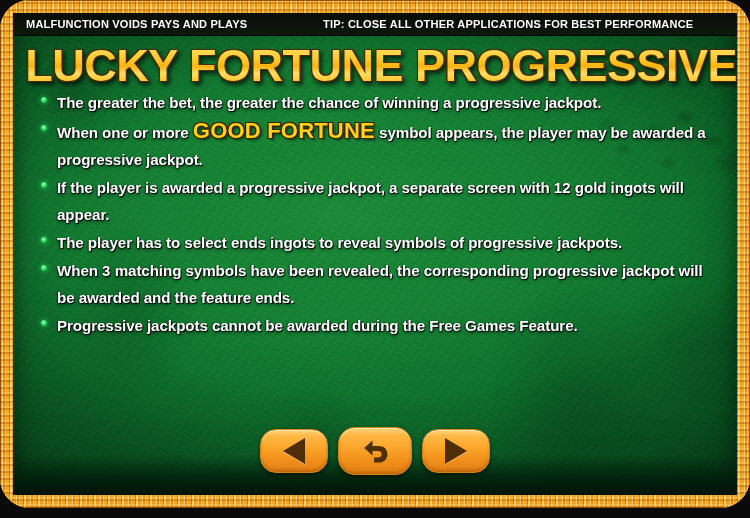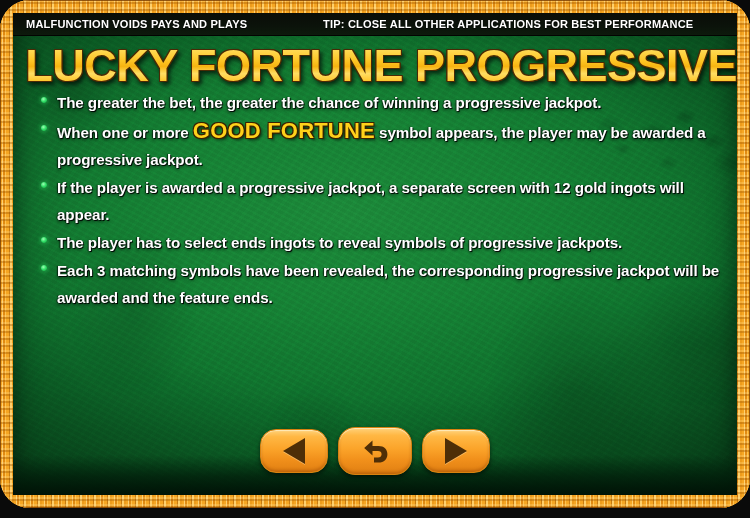--- a/index.html
+++ b/index.html
@@ -248,21 +248,25 @@
         <div class="item">
           <span class="dot"></span>
           <div class="line"><span>If the player is awarded a progressive jackpot, a separate screen with </span><span class="big">12</span><span> gold ingots will appear.</span></div>
         </div>
         <div class="item">
           <span class="dot"></span>
           <div class="line"><span>The player has to select ends ingots to reveal symbols of progressive jackpots.</span></div>
         </div>
         <div class="item">
           <span class="dot"></span>
-          <div class="line"><span>Each </span><span class="big">3</span><span> matching symbols have been revealed, the corresponding progressive jackpot will be awarded and the feature ends.</span></div>
+          <div class="line"><span>When </span><span class="big">3</span><span> matching symbols have been revealed, the corresponding progressive jackpot will be awarded and the feature ends.</span></div>
+        </div>
+        <div class="item">
+          <span class="dot"></span>
+          <div class="line"><span>Progressive jackpots cannot be awarded during the Free Games Feature.</span></div>
         </div>
       </div>
 
     <div class="nav">
 
       <div class="btn">
         <span class="tri left"></span>
       </div>
 
       <div class="btn mid">

